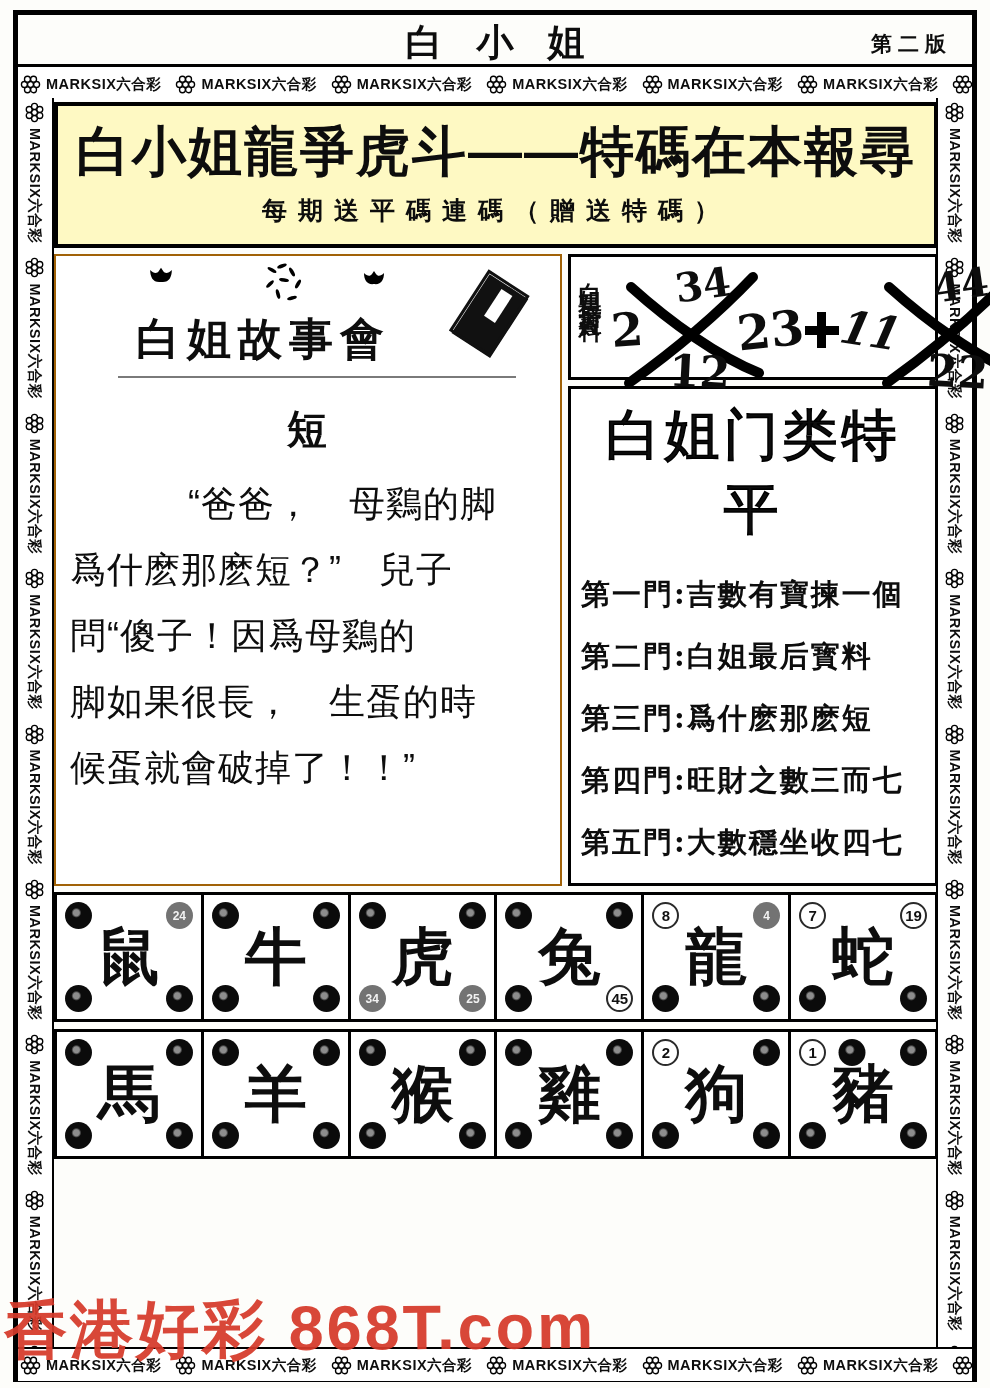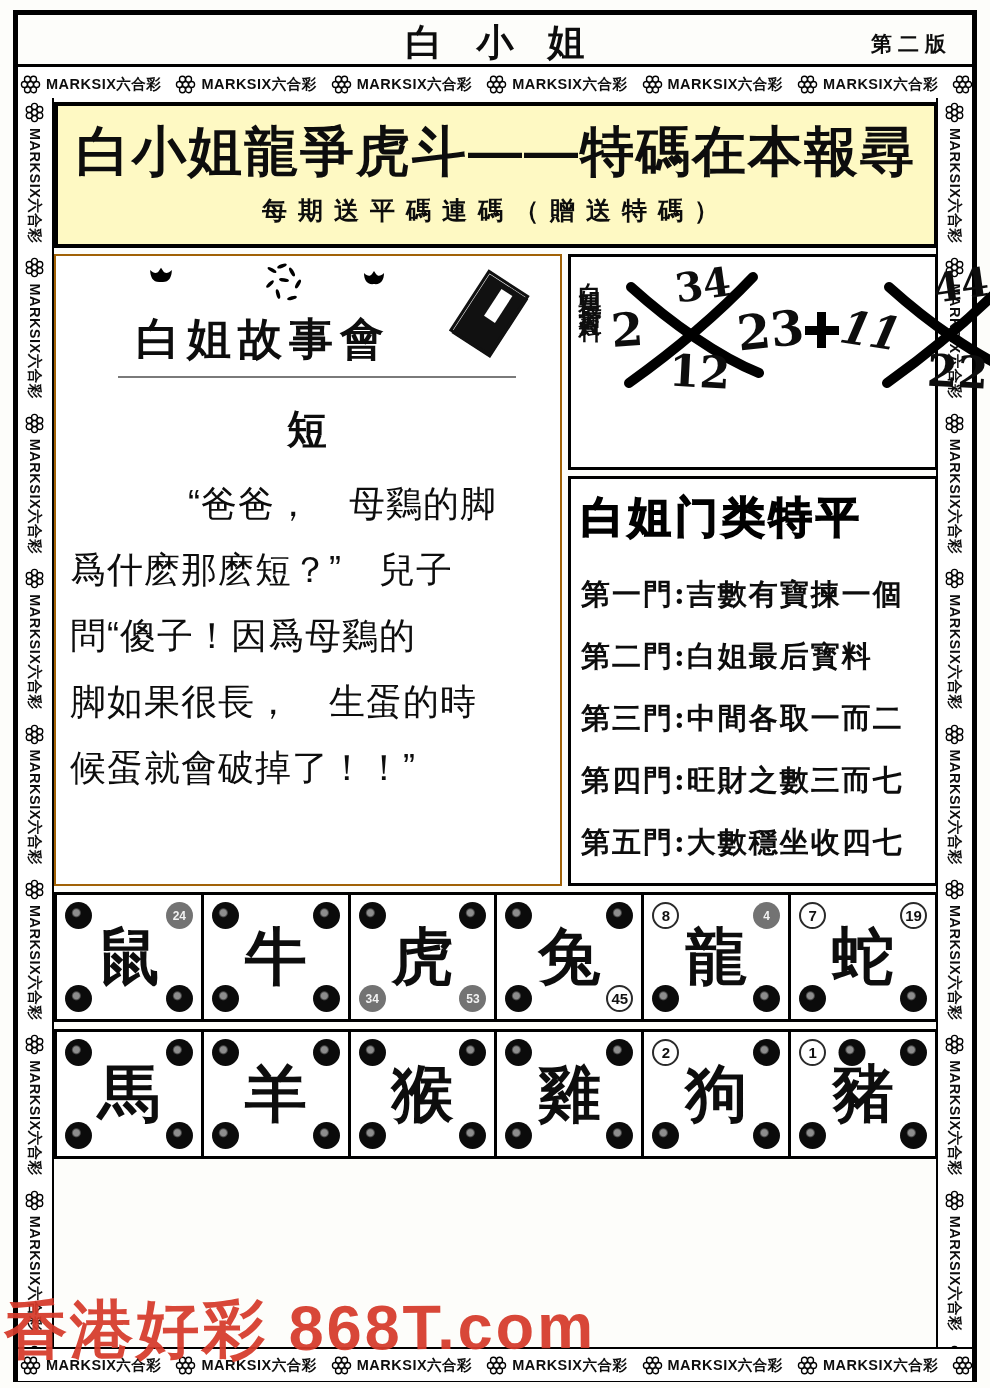--- a/index.html
+++ b/index.html
@@ -59,21 +59,21 @@
   .n2{font-size:48px;transform:rotate(-6deg);margin-left:-10px;}
   .n3{font-size:44px;transform:skewX(-16deg) rotate(8deg);}
   .xgrp{position:relative;width:104px;height:134px;flex:none;}
   .xtop{position:absolute;top:-2px;left:32px;font-size:40px;transform:rotate(-8deg);}
   .xbot{position:absolute;bottom:0;left:26px;font-size:44px;transform:rotate(3deg);}
   .xmark{position:absolute;left:-16px;top:8px;overflow:visible;}
   .plusicon{flex:none;margin:0 -2px;}
   .tips-bottom{position:absolute;left:0;right:0;bottom:8px;text-align:center;font-size:30px;font-weight:900;letter-spacing:2px;}
 
   .doors-box{flex:1;border:3px solid #000;background:#fff;padding:10px 10px;box-sizing:border-box;}
-  .doors-header{font-size:43px;font-weight:700;letter-spacing:4px;
+  .doors-header{text-align:center;font-size:55px;font-weight:400;letter-spacing:4px;
       font-family:"Liberation Sans",sans-serif;-webkit-text-stroke:1.5px #000;}
   .door-lines{margin-top:16px;}
   .door-line{font-size:29px;line-height:62px;font-weight:700;letter-spacing:2px;
       font-family:"DejaVu Serif","Liberation Serif",serif;white-space:nowrap;}
 
   .strip{display:flex;margin-top:6px;border:3px solid #000;background:#fff;}
   .strip-2{margin-top:7px;}
   .zcell{flex:1;height:124px;border-right:3px solid #000;position:relative;
          display:flex;align-items:center;justify-content:center;}
   .zcell:last-child{border-right:none;}
@@ -546,21 +546,21 @@
 
             </div>
           </div>
         </div>
 
         <div class="doors-box">
           <div class="doors-header">白姐门类特平</div>
           <div class="door-lines" id="door-lines">
               <div class="door-line">第一門:吉數有寶揀一個</div>
               <div class="door-line">第二門:白姐最后寳料</div>
-              <div class="door-line">第三門:中間各取一而二</div>
+              <div class="door-line">第三門:爲什麽那麽短</div>
               <div class="door-line">第四門:旺財之數三而七</div>
               <div class="door-line">第五門:大數穩坐收四七</div>
             </div>
         </div>
       </div>
     </div>
 
     <div class="strip">
         <div class="zcell">
           <span class="zglyph">鼠</span>
@@ -574,21 +574,21 @@
           <span class="corner tl dark"></span>
           <span class="corner tr dark"></span>
           <span class="corner bl dark"></span>
           <span class="corner br dark"></span>
         </div>
         <div class="zcell">
           <span class="zglyph">虎</span>
           <span class="corner tl dark"></span>
           <span class="corner tr dark"></span>
           <span class="corner bl dark hasval">34</span>
-          <span class="corner br dark hasval">53</span>
+          <span class="corner br dark hasval">25</span>
         </div>
         <div class="zcell">
           <span class="zglyph">兔</span>
           <span class="corner tl dark"></span>
           <span class="corner tr dark"></span>
           <span class="corner bl dark"></span>
           <span class="corner br light hasval">45</span>
         </div>
         <div class="zcell">
           <span class="zglyph">龍</span>

